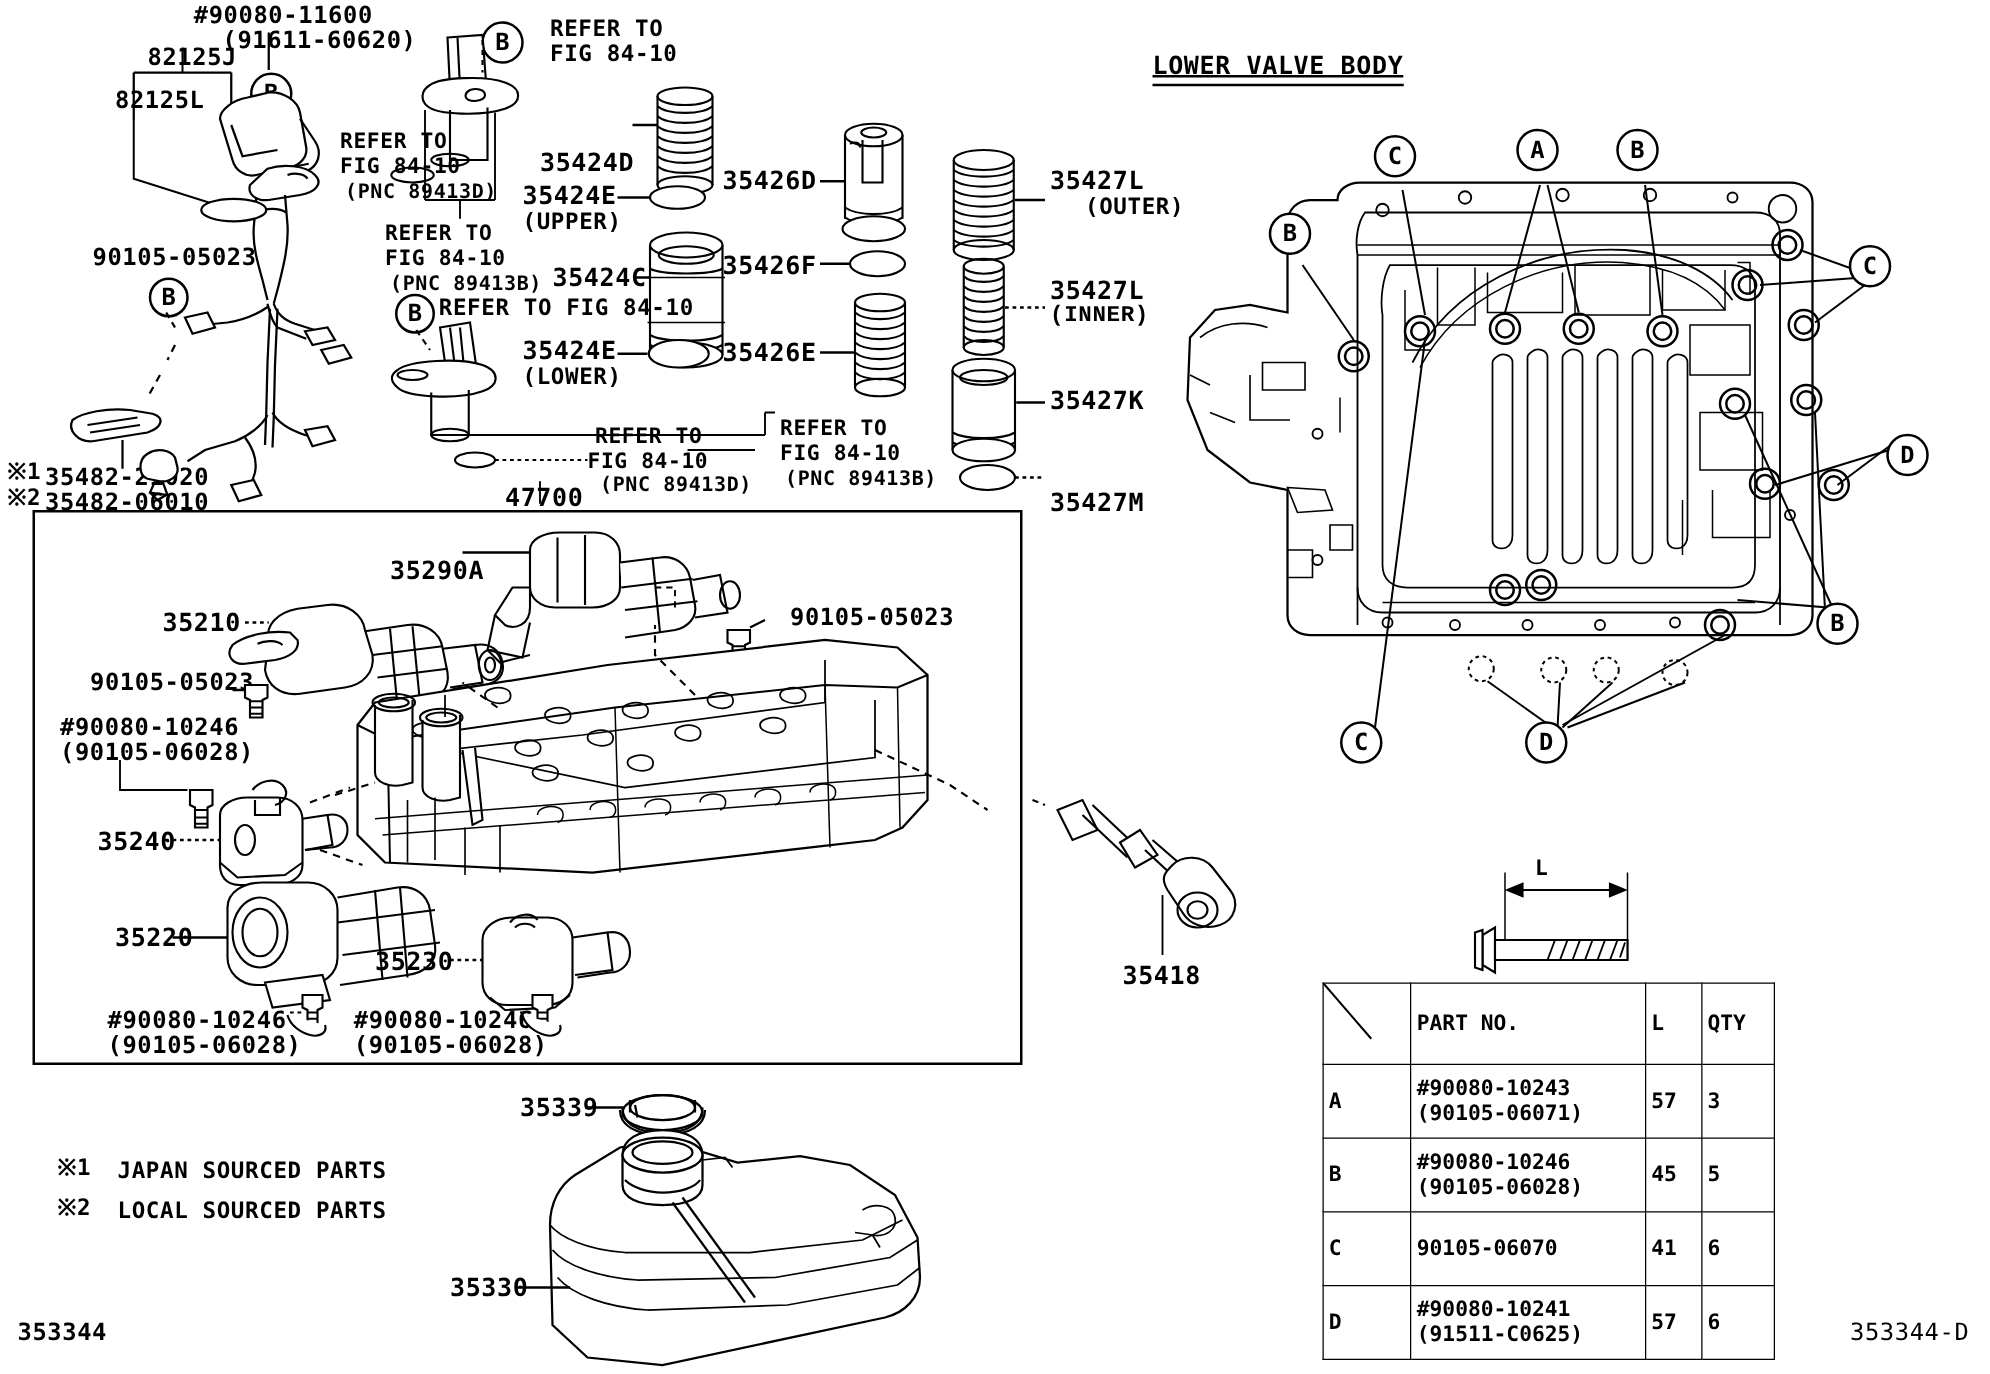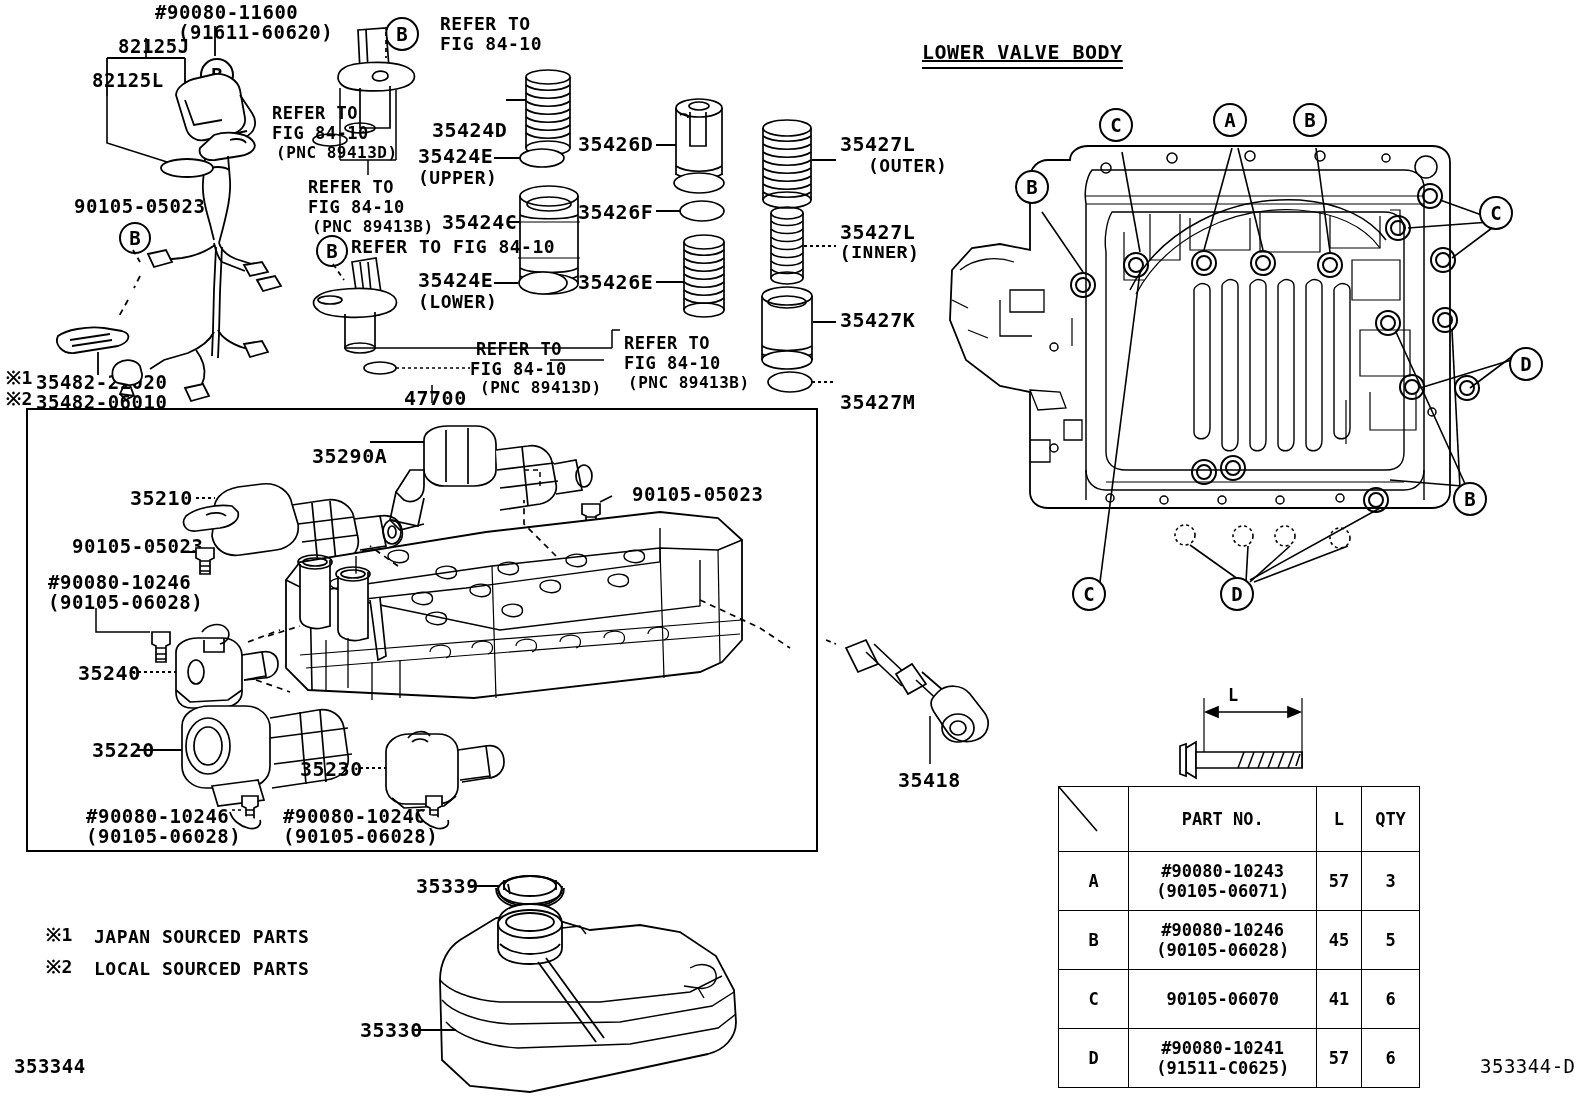--- a/index.html
+++ b/index.html
@@ -14,21 +14,21 @@
   .thin{font-weight:normal;}
   .circ{position:absolute;border:2px solid #000;border-radius:50%;
         display:flex;align-items:center;justify-content:center;
         font-weight:bold;font-size:19px;background:#fff;}
   .c30{width:30px;height:30px;}
   .c28{width:28px;height:28px;}
   .box{position:absolute;border:2.2px solid #000;background:transparent;}
   svg{position:absolute;top:0;left:0;overflow:visible;}
   table.pt{position:absolute;border-collapse:collapse;}
   table.pt td,table.pt th{border:1.6px solid #000;font-family:"DejaVu Sans Mono","Liberation Mono",monospace;
-        font-weight:bold;font-size:17px;text-align:center;padding:2px 4px;white-space:pre;}
+        font-weight:bold;font-size:17px;text-align:left;padding:2px 4px;white-space:pre;}
   .ul{border-bottom:2.5px solid #000;padding-bottom:3px;}
 </style>
 </head>
 <body>
 
 <div class="lbl s19" style="left:155px;top:2px;">#90080-11600</div>
 <div class="lbl s19" style="left:178px;top:22px;">(91611-60620)</div>
 <div class="lbl s19" style="left:118px;top:36px;">82125J</div>
 <div class="lbl s19" style="left:92px;top:70px;">82125L</div>
 <div class="lbl s19" style="left:74px;top:196px;">90105-05023</div>

